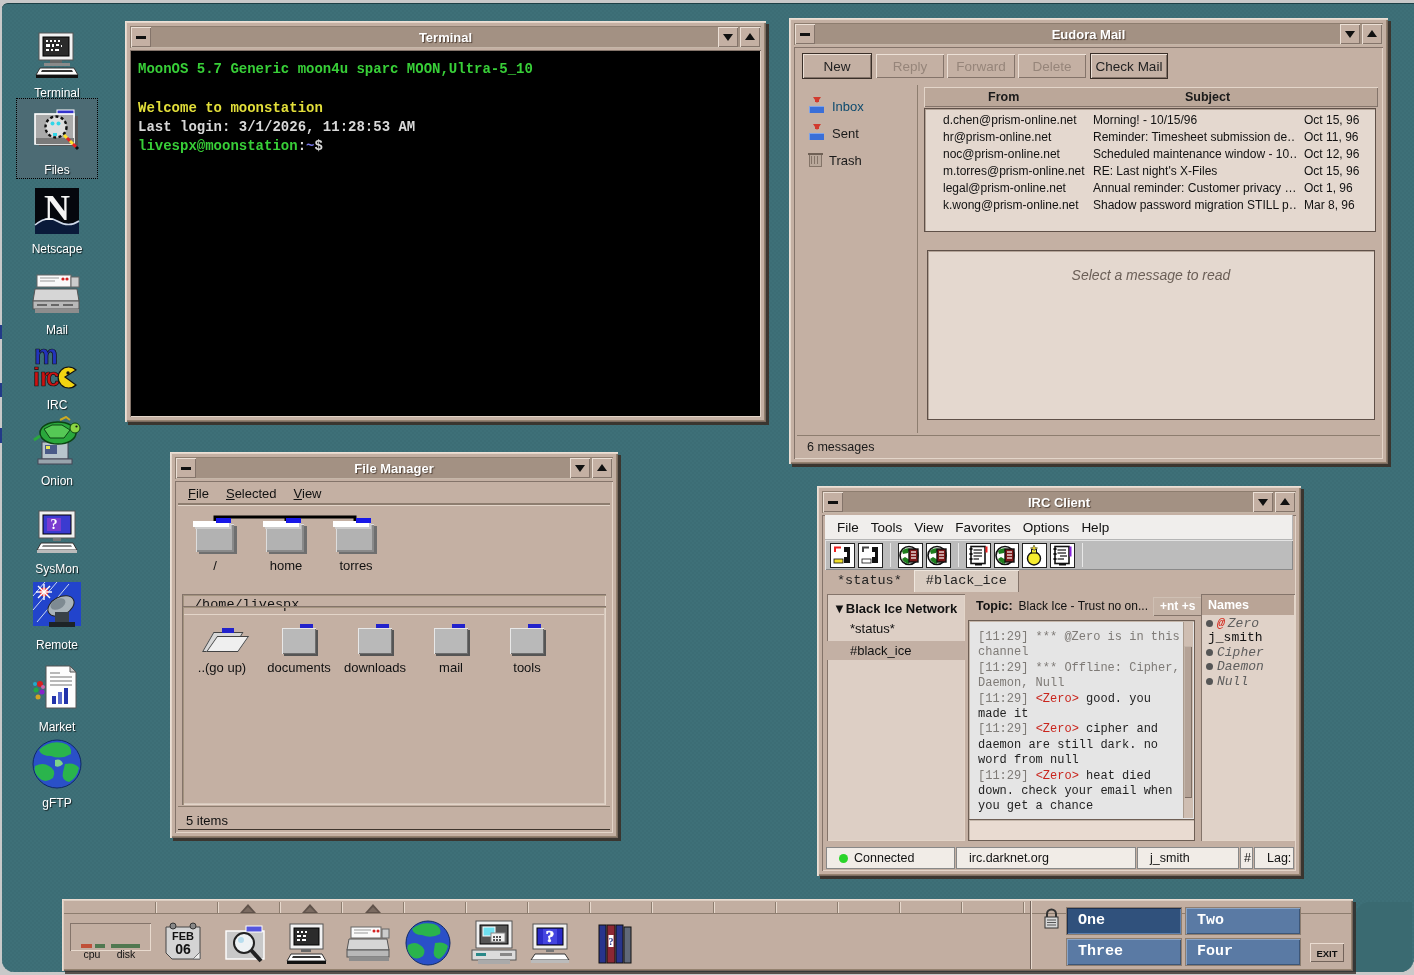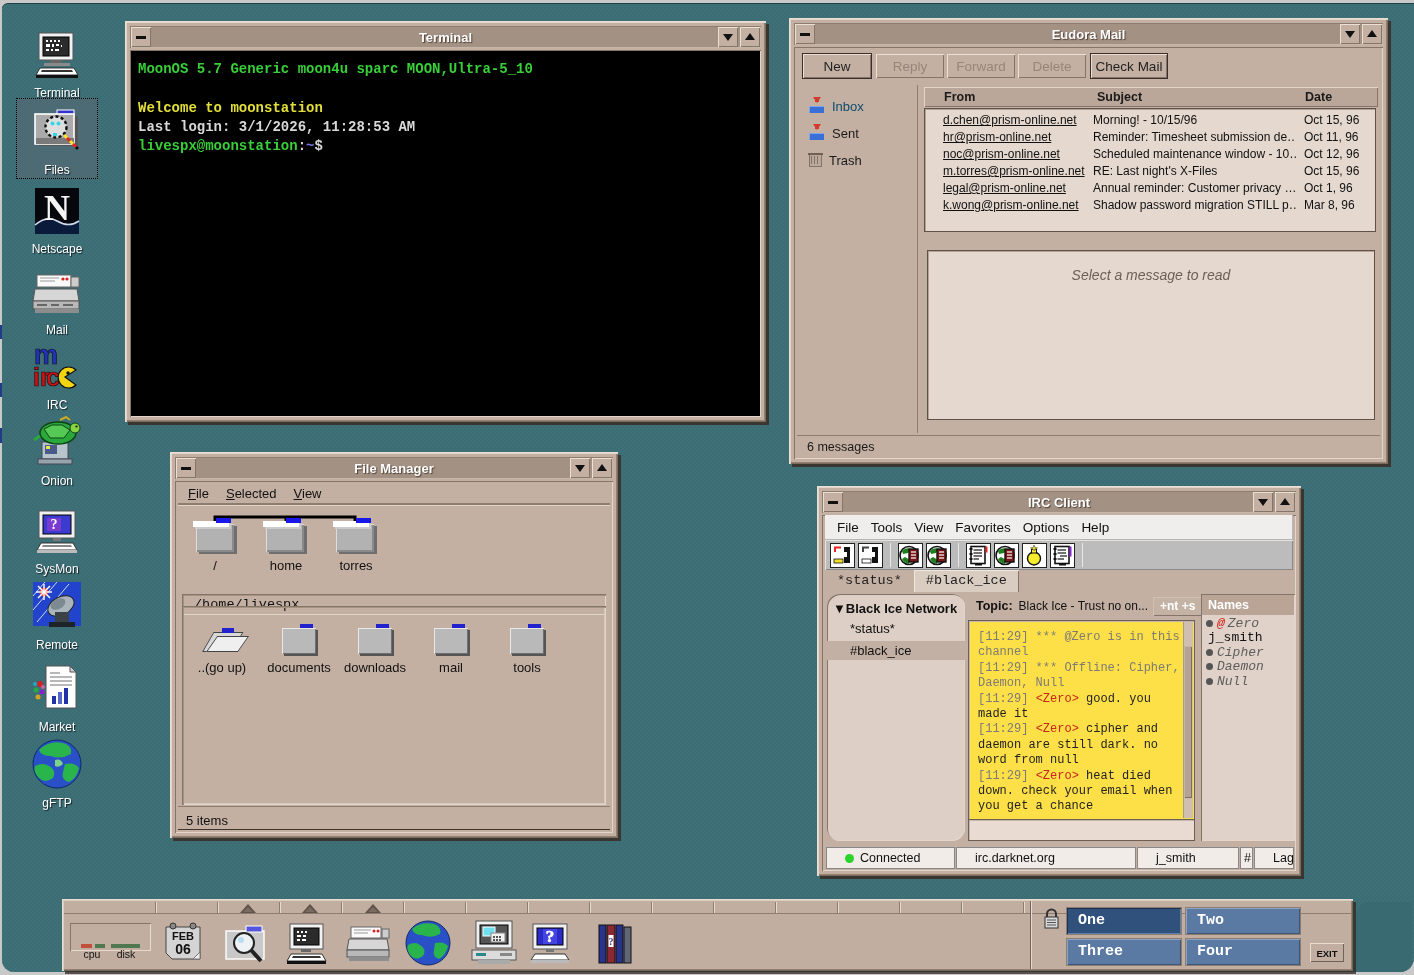--- a/index.html
+++ b/index.html
@@ -65,42 +65,42 @@
 #irc { left:817px; top:486px; width:484px; height:390px; }
 #irc .client { background:#c4b0a3; }
 #imenu { position:absolute; left:3px; top:0px; right:3px; height:25px; background:#f0eeec; display:flex; gap:12px; padding:5px 0 0 12px; font-size:13.5px; color:#111; box-shadow: inset -1px -1px 0 #b5b5b5; }
 #itool { position:absolute; left:3px; top:25px; right:3px; height:30px; background:#bcbcbc; box-shadow: inset 1px 1px 0 #e3e3e3, inset -1px -1px 0 #8a8a8a; display:flex; align-items:center; padding-left:6px; gap:5px; }
 #itool .ti { width:23px; height:23px; background:#fff; box-shadow:0 0 0 1px #222; position:relative; overflow:hidden; }
 #itool .sep { width:1px; height:24px; background:#8a8a8a; border-right:1px solid #e8e8e8; margin:0 3px; }
 #itabs { position:absolute; left:3px; top:55px; right:3px; height:22px; display:flex; font-family:"Liberation Mono", monospace; font-size:13.5px; }
 .tab1 { padding:3px 12px 0; color:#222; }
 .tab1.act { background:#d9ccc1; box-shadow: inset 1px 1px 0 #efe6dd, inset -1px 0 0 #84746a; }
 #ipanes { position:absolute; left:3px; top:77px; right:1px; bottom:28px; }
-#ileft { position:absolute; left:2px; top:2px; width:138px; bottom:2px; background:#ddcfc5; box-shadow: inset 1px 1px 0 #84746a, inset -1px -1px 0 #e3d5c9; padding-top:7px; font-size:13px; color:#111;border-radius:13px; }
+#ileft { position:absolute; left:2px; top:2px; width:138px; bottom:2px; background:#ddcfc5; box-shadow: inset 1px 1px 0 #84746a, inset -1px -1px 0 #e3d5c9; padding-top:7px; font-size:13px; color:#111; }
 #ileft .net { font-weight:bold; padding-left:6px; }
 #ileft .chan { padding:2px 0 2px 23px; margin-top:3px; }
 #ileft .chan.hl { background:#c3b0a4; }
 #imid { position:absolute; left:143px; top:2px; right:99px; bottom:2px; }
 #itopic { height:24px; display:flex; align-items:center; font-size:12px; color:#111; padding-left:8px; white-space:nowrap; }
 #itopic b { margin-right:6px; font-size:12.5px; }
 #ntbtn { margin-left:5px; background:#c4b2a5; color:#fff; font-weight:bold; font-size:12px; padding:2px 7px 3px; box-shadow: inset 1px 1px 0 #cfc0b4, inset -1px -1px 0 #84746a; }
-#ichat { position:absolute; left:1px; right:2px; top:27px; bottom:22px; background:#fde047; box-shadow: 0 0 0 1px #6e5f55, inset 1px 1px 0 #c4b6aa; padding:9px 0 0 9px; font-family:"Liberation Mono", monospace; font-size:12px; line-height:15.4px; color:#222; overflow:hidden; }
+#ichat { position:absolute; left:1px; right:2px; top:27px; bottom:22px; background:#e5e5e5; box-shadow: 0 0 0 1px #6e5f55, inset 1px 1px 0 #c4b6aa; padding:9px 0 0 9px; font-family:"Liberation Mono", monospace; font-size:12px; line-height:15.4px; color:#222; overflow:hidden; }
 #ichat .tw { width:206px; }
 #ichat .dim { color:#7e7a76; } #ichat .red { color:#c9251d; font-weight:normal; }
 #iscr { position:absolute; right:3px; top:28px; bottom:23px; width:10px; background:#cfbeb2; box-shadow:inset 1px 0 0 #a99a8d; }
 #iscr .thumb { position:absolute; left:1px; right:1px; top:12%; height:78%; background:#b4a296; box-shadow: inset 1px 1px 0 #c3b5a9, inset -1px -1px 0 #7d6e64; }
 #iinput { position:absolute; left:1px; right:2px; bottom:1px; height:20px; background:#e9dbd1; box-shadow: 0 0 0 1px #6e5f55, inset 1px 1px 0 #c4b6aa; }
 #inames { position:absolute; right:0px; top:2px; width:94px; bottom:2px; background:#e0d2c8; box-shadow: inset 1px 1px 0 #84746a, inset -1px -1px 0 #e3d5c9; font-family:"Liberation Mono", monospace; font-size:13px; }
 #inames .nhd { background:#b9a496; color:#fff; font-weight:bold; font-size:12.5px; font-family:"Liberation Sans", sans-serif; padding:3px 0 3px 6px; margin:1px; }
 .nrow { display:flex; align-items:center; padding:0 0 0 5px; height:14.5px; color:#5d5d5d; font-style:italic; }
 .nrow .dot { width:7px; height:7px; border-radius:50%; background:#555; margin-right:4px; flex:none;}
 .nrow .at { color:#d42a1e; font-weight:bold; margin-right:3px; }
 .nrow.me { color:#111; font-style:normal; padding-left:7px; }
 #istat { position:absolute; left:3px; bottom:2px; right:1px; height:22px; display:flex; align-items:center; gap:3px; padding:0 2px; }
-#istat .fld { background:#f1ece7; box-shadow:0 0 0 1px #888; height:20px; font-size:12.5px; color:#111; display:flex; align-items:center; padding-left:18px; white-space:nowrap; overflow:hidden;}
+#istat .fld { background:#f1ece7; box-shadow:0 0 0 1px #888; height:20px; font-size:12.5px; color:#111; display:flex; align-items:center; padding-left:12px; white-space:nowrap; overflow:hidden;}
 #istat .gdot { width:9px; height:9px; border-radius:50%; background:#2ad42a; margin-right:6px; flex:none;}
 
 #fm { left:170px; top:452px; width:448px; height:386px; }
 #fm .client { background:#c4b0a3; }
 #fmenu { position:absolute; left:3px; right:3px; top:0px; height:24px; border-bottom:2px solid; border-color:#8d7d6f; box-shadow:0 1px 0 #e3d5c9; display:flex; gap:17px; padding:5px 0 0 10px; font-size:13px; color:#111; }
 #fmenu span u { text-decoration:underline; }
 #ftree { position:absolute; left:3px; right:3px; top:26px; height:72px; }
 .fol { position:absolute; width:38px; height:28px; background:#b2b2b2; box-shadow: inset 1px 1px 0 #ddd, inset -2px -2px 0 #8a8a8a, 3px 2px 0 #6f6f6f; }
 .fol::after { content:""; position:absolute; left:-3px; top:-3px; width:36px; height:6px; background:#fff; box-shadow: 2px 2px 0 #ccc; }
 .fol::before { content:""; position:absolute; left:20px; top:-6px; width:15px; height:5px; background:#1818e8; z-index:2; }
@@ -121,27 +121,27 @@
 #eud .toolb { position:absolute; left:3px; top:3px; right:3px; height:32px; display:flex; align-items:center; gap:3px; padding-left:4px;}
 #eud .toolb .btn { width:68px; height:24px; font-size:13.5px; }
 #eud .toolb .btn.def { box-shadow: inset 1px 1px 0 #ece0d6, inset -1px -1px 0 #84746a, 0 0 0 1px #3a2f28; margin:0 2px;}
 #eud .toolb .btn.dis { color:#96857a; }
 #fold { position:absolute; left:3px; top:38px; width:121px; bottom:26px; border-right:1px solid #8d7d6f; }
 .fitem { display:flex; align-items:center; gap:7px; font-size:13px; color:#1a1a1a; margin:0 0 11px 12px; height:16px;}
 #fold { padding-top:13px; }
 #mlist { position:absolute; left:128px; top:38px; right:3px; height:148px; }
 #mhead { position:absolute; left:2px; right:2px; top:2px; height:20px; background:#bba799; display:flex;
   box-shadow: inset 1px 1px 0 #e3d5c9, inset -1px -1px 0 #84746a; font-size:12.5px; font-weight:bold; color:#1a1a1a;}
-#mhead div { padding:3px 0 8px 9px; }
+#mhead div { padding:3px 0 8px 9px;margin-left:44px; }
 #mbody { position:absolute; left:3px; right:5px; top:24px; bottom:2px; background:#e4d8cf;
   box-shadow: 0 0 0 1px #5f5048, inset 1px 1px 0 #b4a498; font-size:12px; color:#111; }
 .mrow { display:flex; height:16.9px; align-items:center; }
 .mrow div { padding-left:18px; white-space:nowrap; overflow:hidden; }
 .c1 { width:160px; flex:none; } .c2 { width:208px; flex:none; } .c3 { flex:1; }
-#mbody .c1 { width:160px;text-decoration:underline; } #mbody .c2 { width:211px; } #mbody .c2,#mbody .c3 { padding-left:8px; }
+#mbody .c1 { width:160px; } #mbody .c2 { width:211px; } #mbody .c2,#mbody .c3 { padding-left:8px; }
 #read { position:absolute; left:128px; right:3px; top:198px; bottom:34px; padding:6px; }
 #readin { width:100%; height:100%; background:#e4d8cf; box-shadow: 0 0 0 1px #5f5048, inset 1px 1px 0 #b4a498;
   display:flex; justify-content:center; font-style:italic; color:#6b5f57; font-size:14px; }
 #readin span { margin-top:16px; }
 #estat { position:absolute; left:3px; bottom:4px; right:3px; height:20px; border-top:1px solid #8d7d6f; font-size:12.5px; color:#1a1a1a; padding:4px 0 0 10px;}
 .mailico { width:16px; height:14px; position:relative; }
 .tray { position:absolute; left:0; bottom:0; width:15px; height:7px; background:#3a6fd8; box-shadow:inset 1px 1px 0 #7fa4ea; }
 .arrow { position:absolute; left:4px; top:-2px; width:0; height:0; border-left:4px solid transparent; border-right:4px solid transparent; border-top:6px solid #d23a2e; }
 .arrow::before { content:""; position:absolute; left:-2px; top:-5px; width:4px; height:4px; background:#d23a2e; }
 .trash { width:13px; height:14px; background:#b9a89b; box-shadow: inset 1px 0 0 #847468, inset -1px 0 0 #847468, inset 0 -1px 0 #847468; position:relative; border-radius:1px;}

